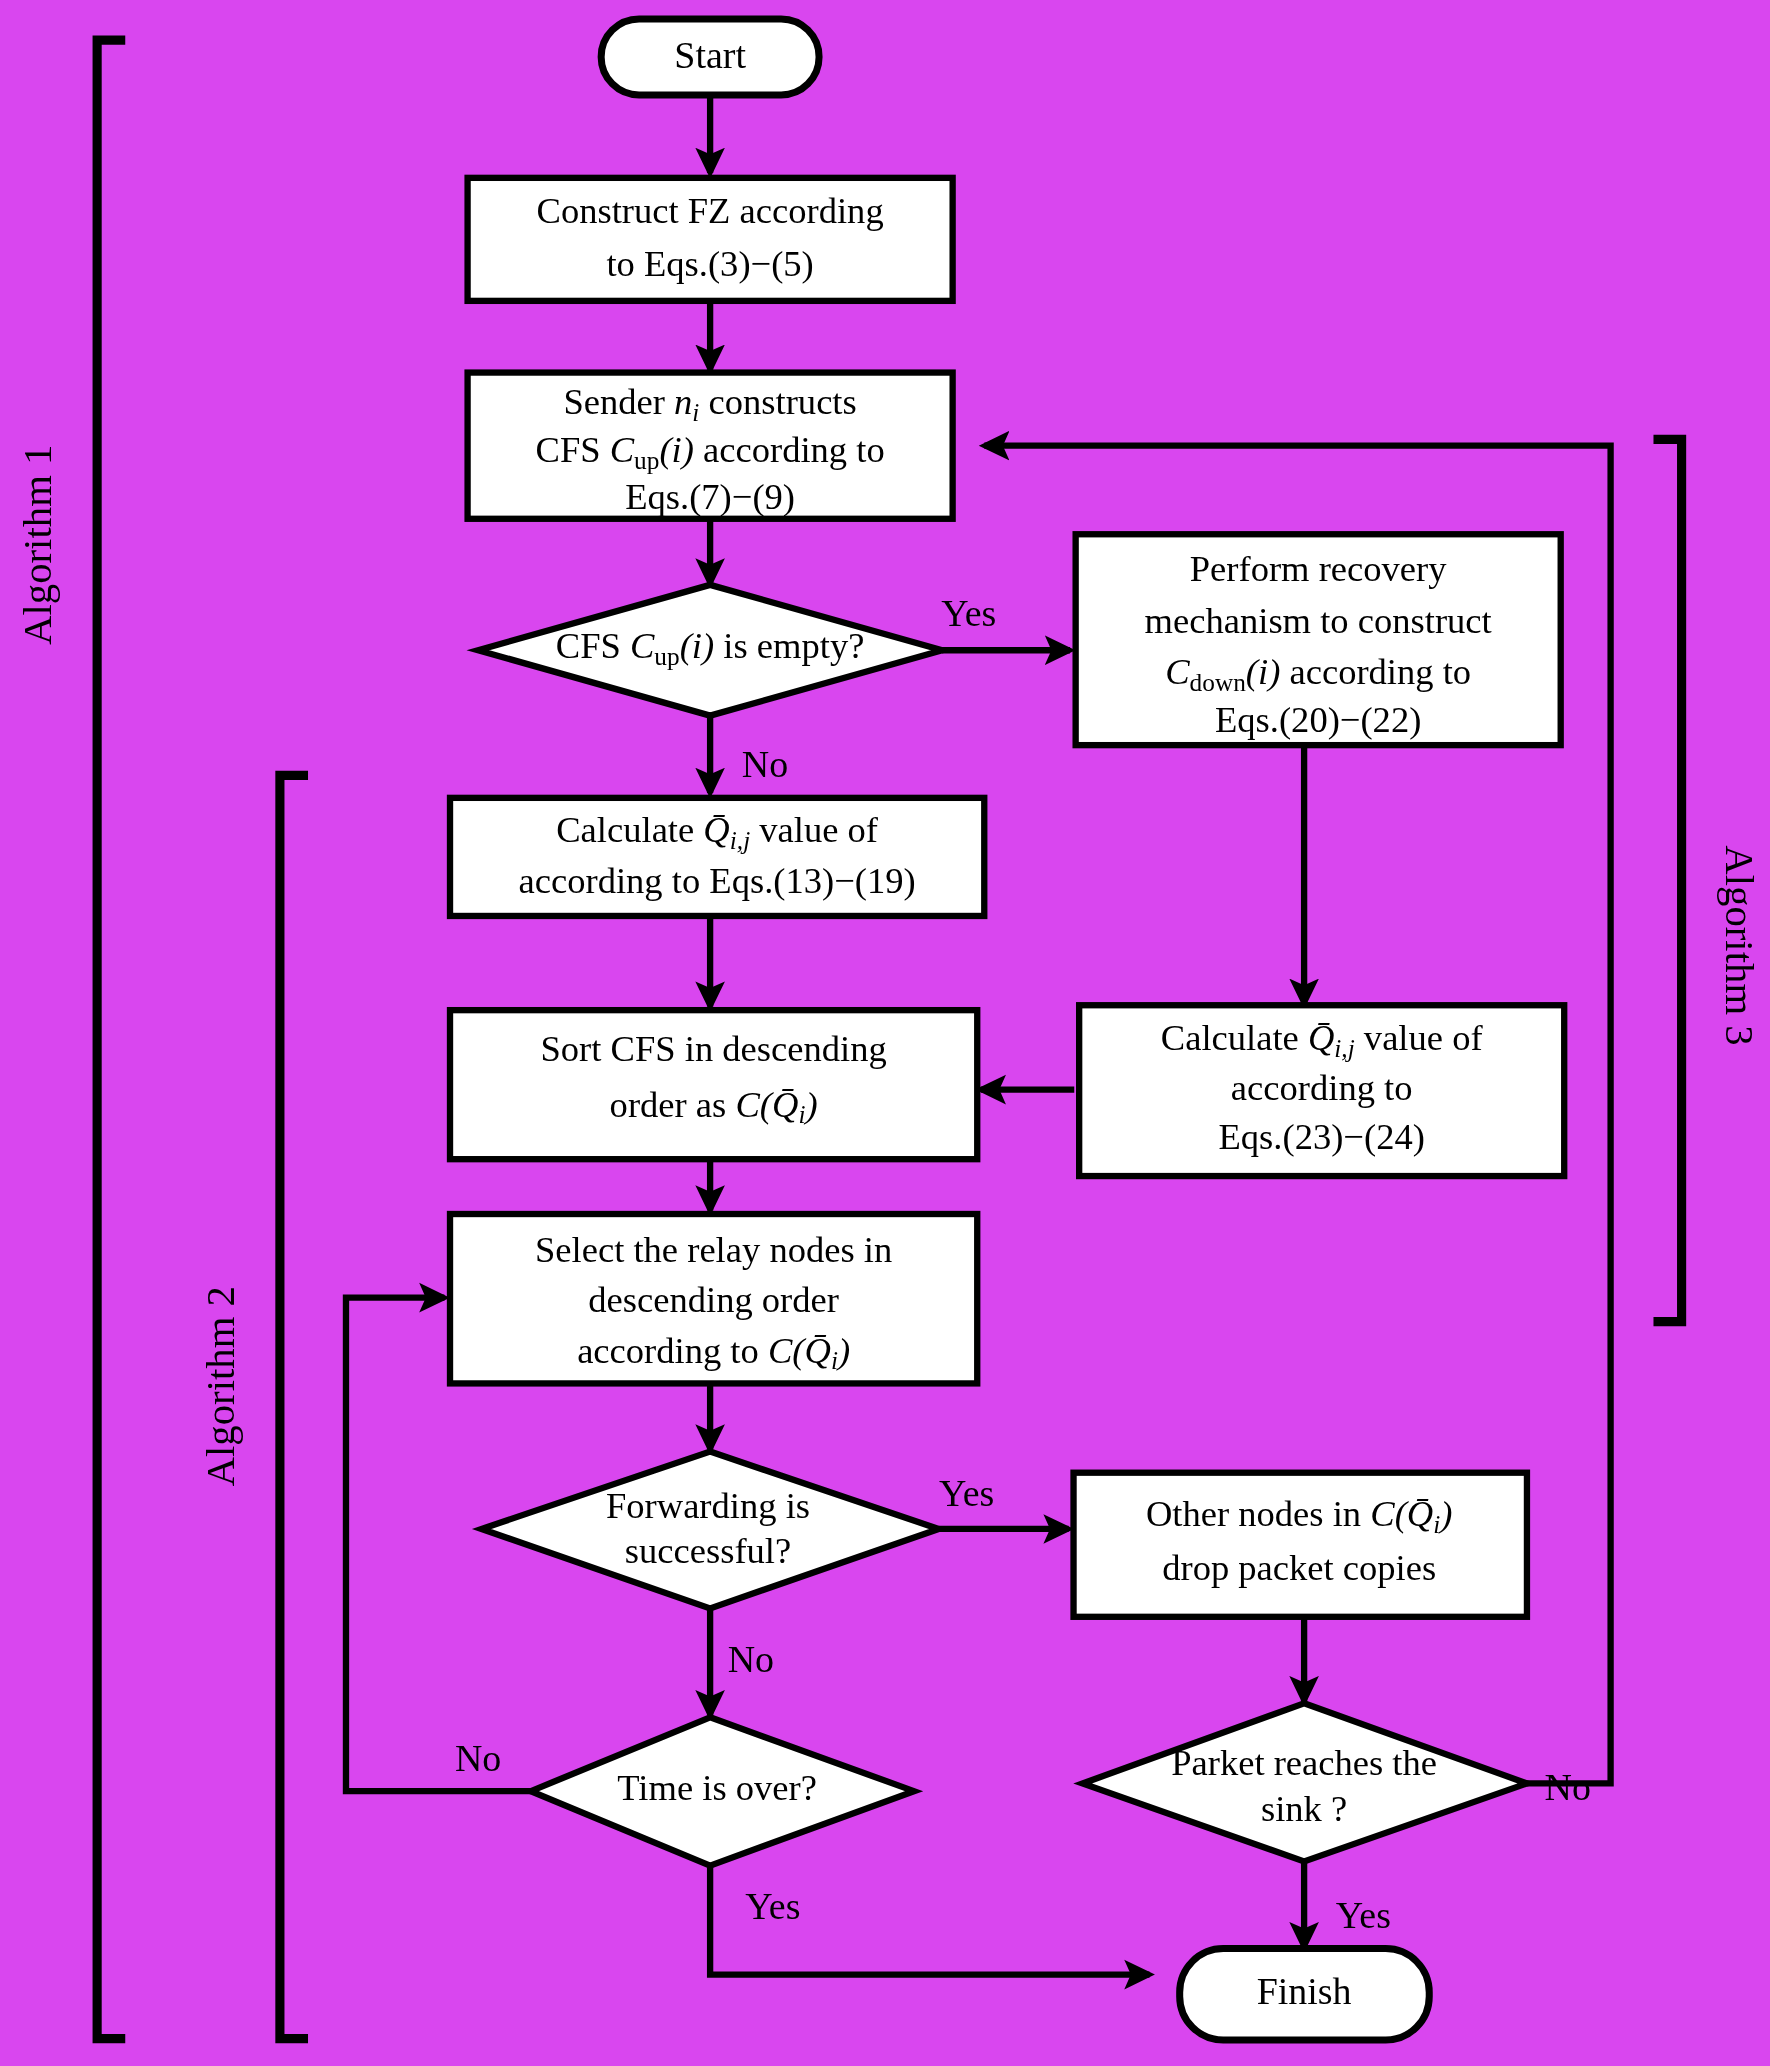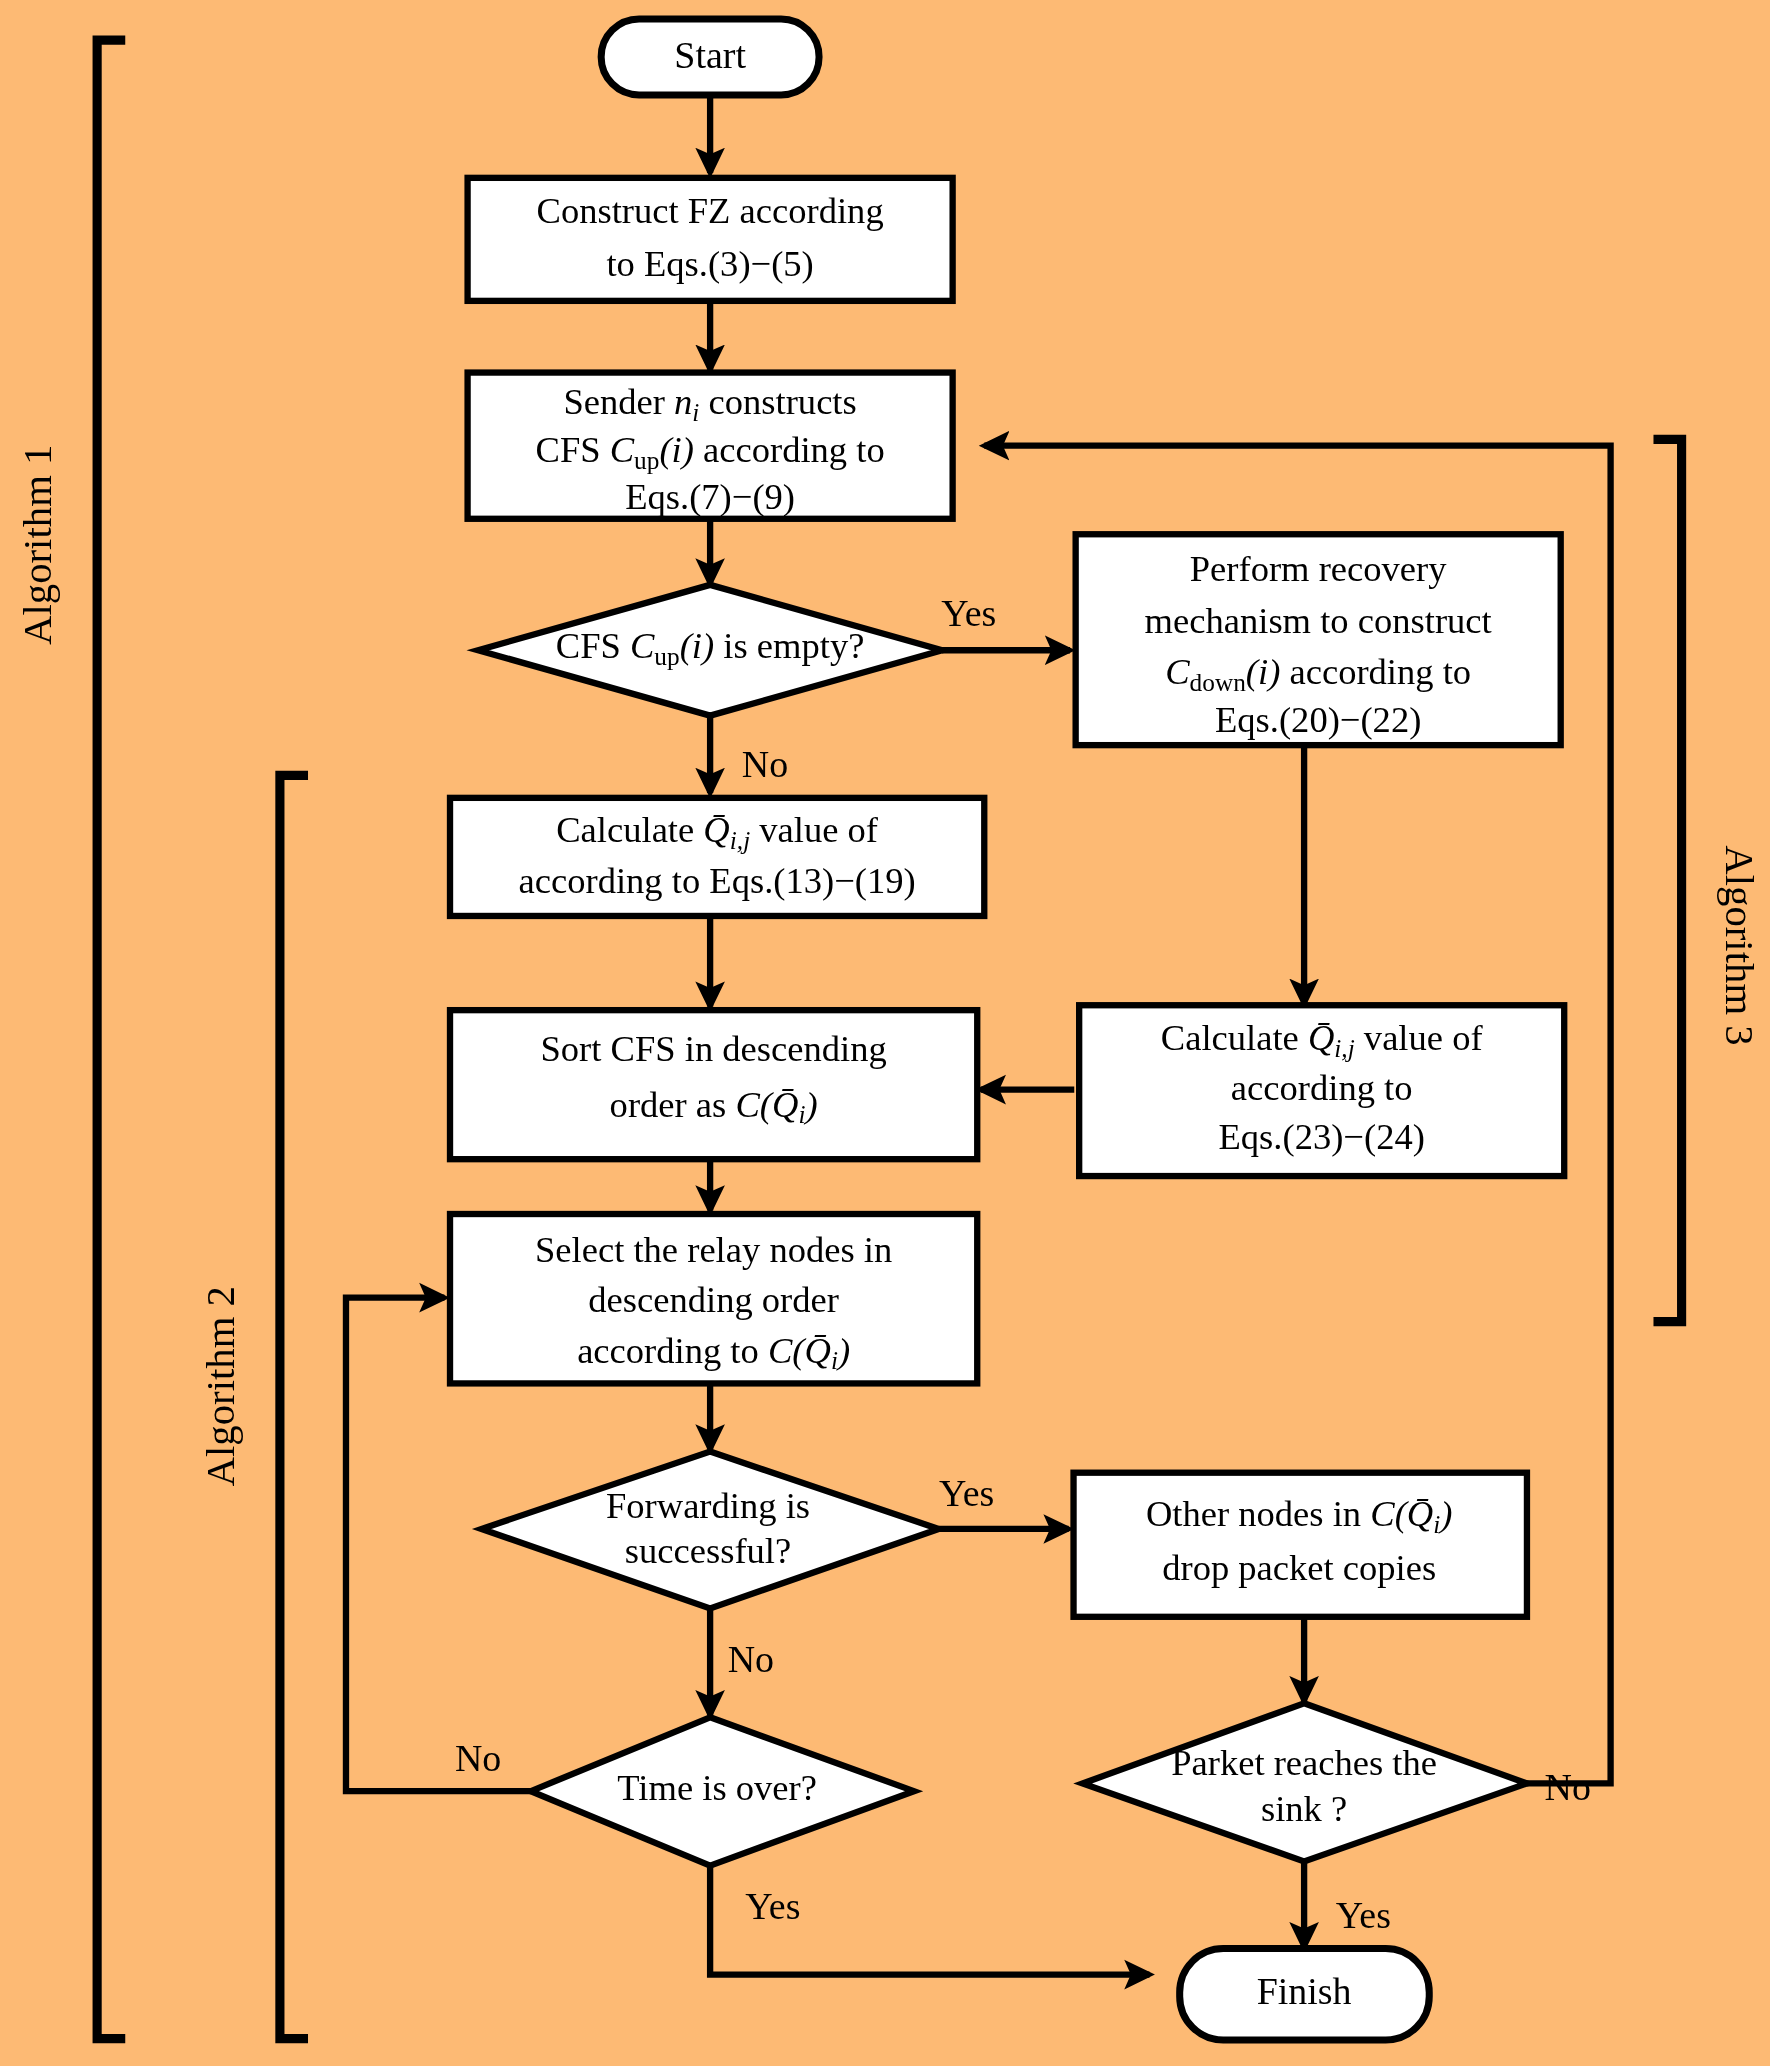--- a/index.html
+++ b/index.html
@@ -1,18 +1,18 @@
 <!DOCTYPE html>
 <html style="font-size:11.2px"><head>
 <meta charset="utf-8">
 <title>Flowchart</title>
 <style>
   html,body{margin:0;padding:0;background:#ffffff;}
   body{font-family:"Liberation Serif", serif;}
-  #stage{position:relative;width:1771px;height:2066px;background:#fdba74;overflow:hidden;}
+  #stage{position:relative;width:1771px;height:2066px;background:#d946ef;overflow:hidden;}
   svg#flow{position:absolute;left:0;top:0;width:1771px;height:2066px;}
   .shape{fill:#ffffff;stroke:#000000;stroke-width:9;}
   .shape-round{fill:#ffffff;stroke:#000000;stroke-width:10;}
   .edge{stroke:#000000;stroke-width:9;fill:none;}
   .bracket{stroke:#000000;stroke-width:13;fill:none;}
   .nodetext{font-family:"Liberation Serif", serif;font-size:52px;fill:#000;text-anchor:middle;dominant-baseline:middle;}
   .nodetext.big{font-size:54px;}
   .edgelabel{font-family:"Liberation Serif", serif;font-size:54px;fill:#000;}
   .algolabel{font-family:"Liberation Serif", serif;font-size:58px;fill:#000;text-anchor:middle;}
   .sub{font-size:36px;}

